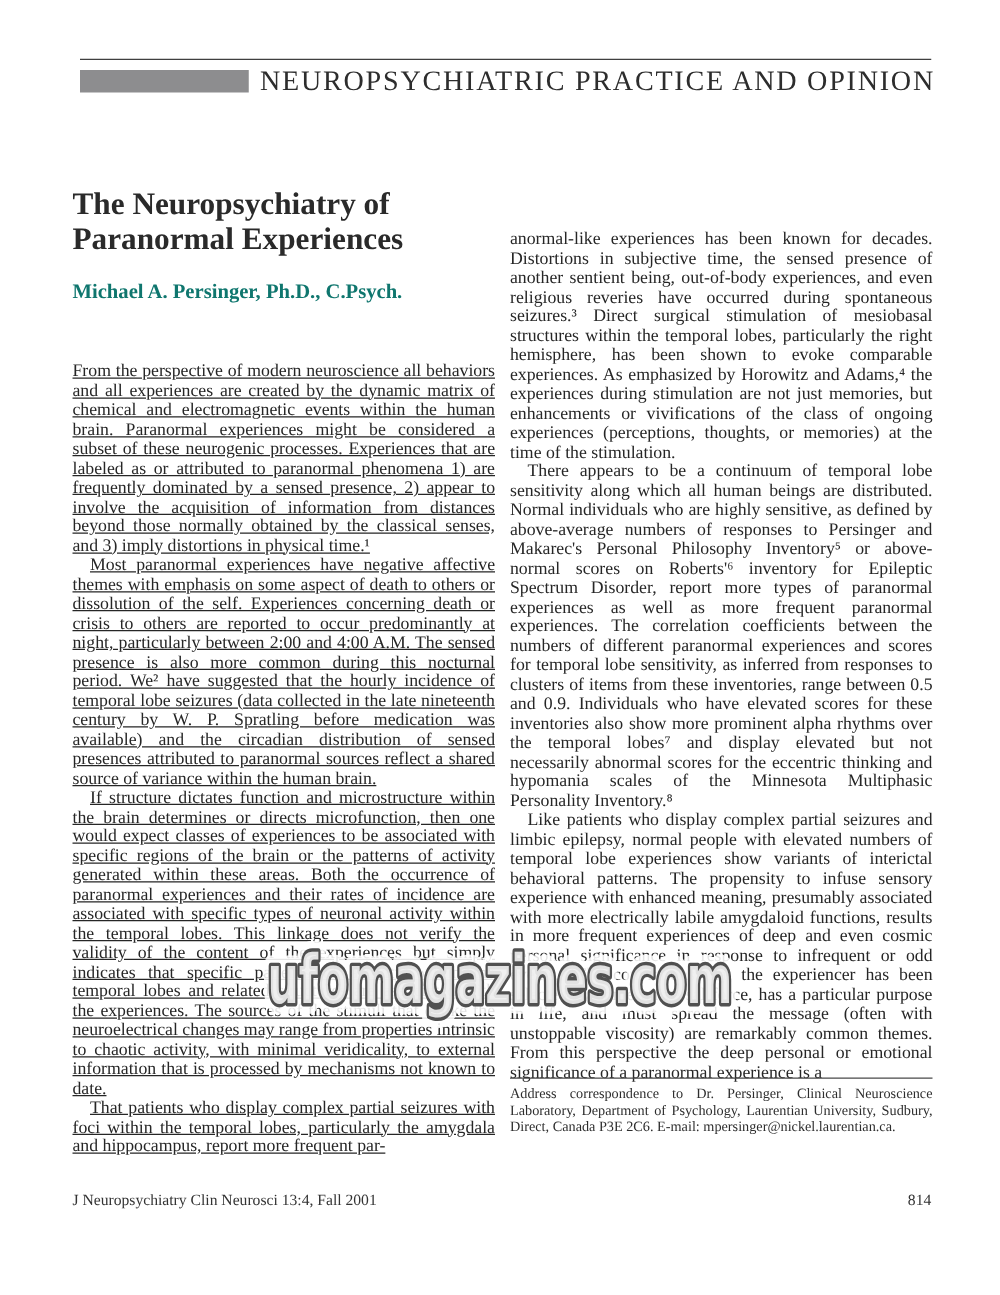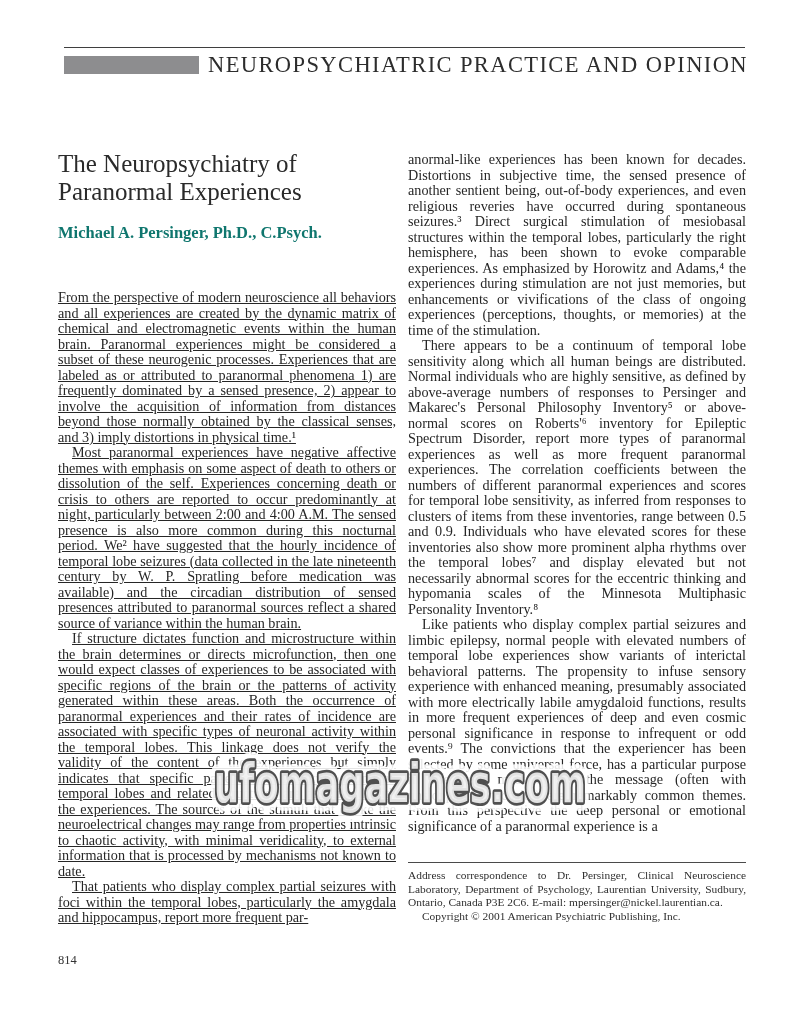--- a/index.html
+++ b/index.html
@@ -32,36 +32,36 @@
     white-space:nowrap;
   }
   
   .col{position:absolute;width:338px;}
   .col-left{left:58px;top:150px;}
   .col-right{left:408px;top:152px;}
   .article-title{
     font-size:25px;line-height:28px;
     width:290px;
     color:#2a2a2a;
-    font-weight:normal;
+    font-weight:bold;
     margin:0;
   }
   .article-author{
     font-size:16.5px;font-weight:bold;color:#0f766e;
     margin:17px 0 0 0;
   }
   .bodytext{margin-top:47px;text-decoration:underline;}
   .col p.para{
     margin:0;
     font-size:14.2px;
     line-height:15.5px;
     text-align:justify;
     text-indent:14px;
   }
-  .col p.para.no-indent{text-indent:0;}
+  .col p.para.no-indent{text-indent:0;margin-top:32px;}
   
   .correspondence{
     position:absolute;left:408px;top:862px;width:338px;
     border-top:1px solid #4a4a4a;
     padding-top:6px;
   }
   .correspondence p{
     margin:0;
     font-size:11.4px;
     line-height:13.6px;
@@ -103,26 +103,26 @@
     </div>
   </div>
 
   <div class="col col-right">
     <p class="para no-indent">anormal-like experiences has been known for decades. Distortions in subjective time, the sensed presence of another sentient being, out-of-body experiences, and even religious reveries have occurred during spontaneous seizures.³ Direct surgical stimulation of mesiobasal structures within the temporal lobes, particularly the right hemisphere, has been shown to evoke comparable experiences. As emphasized by Horowitz and Adams,⁴ the experiences during stimulation are not just memories, but enhancements or vivifications of the class of ongoing experiences (perceptions, thoughts, or memories) at the time of the stimulation.</p>
     <p class="para">There appears to be a continuum of temporal lobe sensitivity along which all human beings are distributed. Normal individuals who are highly sensitive, as defined by above-average numbers of responses to Persinger and Makarec's Personal Philosophy Inventory⁵ or above-normal scores on Roberts'⁶ inventory for Epileptic Spectrum Disorder, report more types of paranormal experiences as well as more frequent paranormal experiences. The correlation coefficients between the numbers of different paranormal experiences and scores for temporal lobe sensitivity, as inferred from responses to clusters of items from these inventories, range between 0.5 and 0.9. Individuals who have elevated scores for these inventories also show more prominent alpha rhythms over the temporal lobes⁷ and display elevated but not necessarily abnormal scores for the eccentric thinking and hypomania scales of the Minnesota Multiphasic Personality Inventory.⁸</p>
     <p class="para">Like patients who display complex partial seizures and limbic epilepsy, normal people with elevated numbers of temporal lobe experiences show variants of interictal behavioral patterns. The propensity to infuse sensory experience with enhanced meaning, presumably associated with more electrically labile amygdaloid functions, results in more frequent experiences of deep and even cosmic personal significance in response to infrequent or odd events.⁹ The convictions that the experiencer has been selected by some universal force, has a particular purpose in life, and must spread the message (often with unstoppable viscosity) are remarkably common themes. From this perspective the deep personal or emotional significance of a paranormal experience is a</p>
   </div>
 
   <div class="correspondence">
-    <p>Address correspondence to Dr. Persinger, Clinical Neuroscience Laboratory, Department of Psychology, Laurentian University, Sudbury, Ontario, Canada P3E 2C6. E-mail: mpersinger@nickel.laurentian.ca.</p>
-    <p class="copyright">Copyright © 2001 American Psychiatric Publishing, Inc.</p>
+    <p>Address correspondence to Dr. Persinger, Clinical Neuroscience Laboratory, Department of Psychology, Laurentian University, Sudbury, Direct, Canada P3E 2C6. E-mail: mpersinger@nickel.laurentian.ca.</p>
   </div>
 
   <svg class="watermark" width="800" height="120" viewBox="0 0 800 120">
     <text x="400" y="60" text-anchor="middle" font-family="DejaVu Sans, sans-serif" font-weight="bold" font-size="54" textLength="372" lengthAdjust="spacingAndGlyphs" fill="none" stroke="#ffffff" stroke-width="17" stroke-linejoin="round" opacity="0.88">ufomagazines.com</text>
     <text x="400" y="60" text-anchor="middle" font-family="DejaVu Sans, sans-serif" font-weight="bold" font-size="54" textLength="372" lengthAdjust="spacingAndGlyphs" fill="#efefef" fill-opacity="0.92" stroke="#474747" stroke-width="5.5" paint-order="stroke" stroke-linejoin="round" opacity="0.95">ufomagazines.com</text>
   </svg>
 
   <div class="footer">
+    <span>J Neuropsychiatry Clin Neurosci 13:4, Fall 2001</span>
     <span>814</span>
   </div>
 
 </div>
 
 </body></html>

